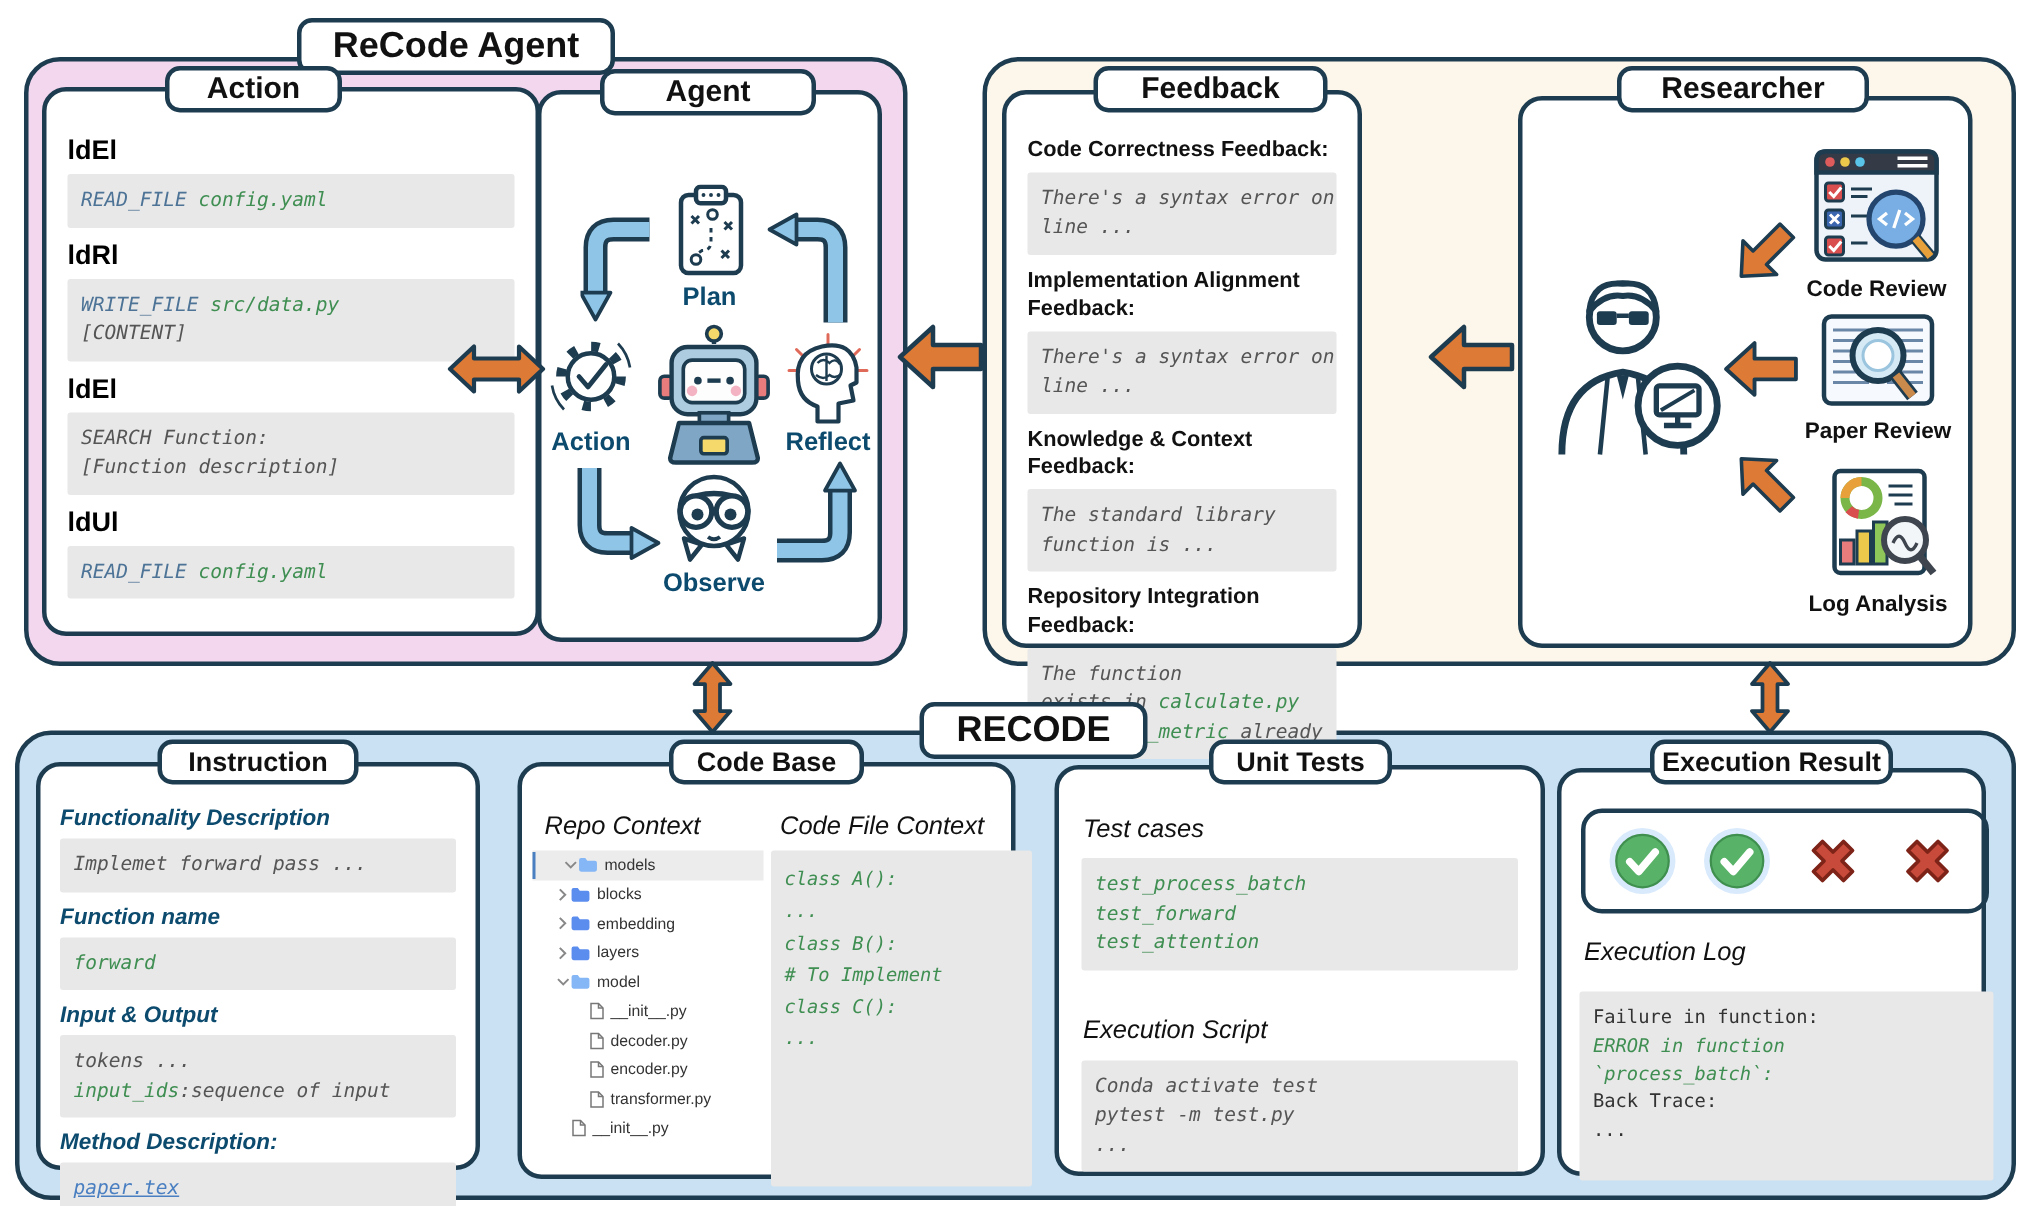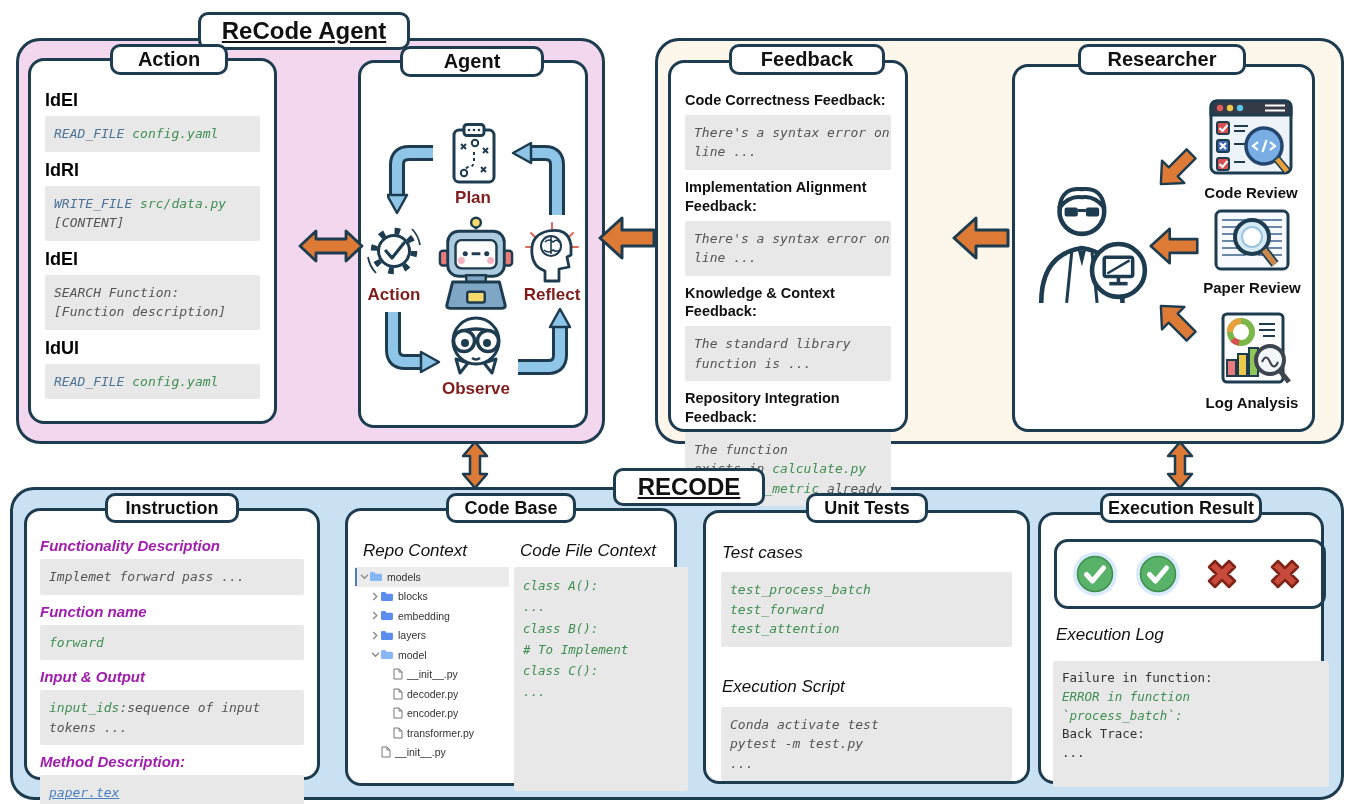--- a/index.html
+++ b/index.html
@@ -5,32 +5,32 @@
   html,body{margin:0;padding:0;background:#fff;}
   #canvas{position:relative;width:1348px;height:804px;background:#ffffff;font-family:"Liberation Sans",sans-serif;overflow:hidden;}
 
   
   .panel{position:absolute;border:3.5px solid #1e3c50;border-radius:24px;z-index:1;}
   #panel-agent{left:16px;top:38px;width:583px;height:400px;background:#f2d7ef;}
   #panel-research{left:655px;top:38px;width:683px;height:400px;background:#fcf7ea;}
   #panel-recode{left:10px;top:487px;width:1328px;height:307px;background:#c9e1f3;}
 
   .wbox{position:absolute;background:#ffffff;border:3px solid #1e3c50;border-radius:16px;z-index:2;box-sizing:border-box;}
-  #box-action{left:28px;top:58px;width:249px;height:366px;padding:26px 13px 6px;}
+  #box-action{left:28px;top:58px;width:332px;height:366px;padding:26px 13px 6px;}
   #box-agent{left:358px;top:60px;width:230px;height:368px;}
   #box-feedback{left:668px;top:60px;width:240px;height:372px;padding:24px 13px 6px;}
   #box-researcher{left:1012px;top:64px;width:303px;height:368px;}
   #box-instruction{left:24px;top:508px;width:296px;height:272px;padding:22px 12px 6px;}
   #box-codebase{left:345px;top:508px;width:332px;height:278px;}
   #box-unittests{left:703px;top:510px;width:327px;height:274px;padding:26px 14px 6px;}
   #box-execresult{left:1038px;top:512px;width:286px;height:272px;}
 
   
   .tab{position:absolute;background:#fff;border:3.5px solid #1e3c50;border-radius:10px;display:flex;align-items:center;justify-content:center;font-weight:bold;font-size:20px;color:#111;z-index:6;box-sizing:border-box;}
-  .tab.big{font-size:24px;text-decoration:underline;}
+  .tab.big{font-size:24px;}
   #tab-recode-agent{left:198px;top:12px;width:212px;height:38px;}
   #tab-action{left:110px;top:44px;width:118px;height:31px;}
   #tab-agent{left:400px;top:46px;width:144px;height:31px;}
   #tab-feedback{left:729px;top:44px;width:156px;height:31px;}
   #tab-researcher{left:1078px;top:44px;width:168px;height:31px;}
   #tab-recode{left:613px;top:468px;width:152px;height:38px;}
   #tab-instruction{left:105px;top:493px;width:134px;height:30px;font-size:18px;}
   #tab-codebase{left:446px;top:493px;width:130px;height:30px;font-size:18px;}
   #tab-unittests{left:806px;top:493px;width:122px;height:30px;font-size:18px;}
   #tab-execresult{left:1100px;top:493px;width:162px;height:30px;font-size:18px;}
@@ -40,23 +40,23 @@
   .cl{white-space:pre;}
   .seg-kw{color:#4d7396;}
   .seg-grn{color:#3f8e52;}
   .seg-pln{color:#555;}
   .seg-drk{color:#333;font-style:normal;}
   .seg-lnk{color:#4a7fc1;text-decoration:underline;}
 
   .ac-head{font-weight:bold;font-size:18px;margin:3px 1px 5px;}
   .ac-head .cl{display:inline;}
   .fb-head{font-weight:bold;font-size:14.5px;color:#111;margin:4px 1px 5px;line-height:1.3;}
-  .in-head{font-weight:bold;font-style:italic;font-size:15px;color:#a21caf;margin:4px 1px 5px;}
+  .in-head{font-weight:bold;font-style:italic;font-size:15px;color:#0c4a6e;margin:4px 1px 5px;}
   .sec-head{font-style:italic;font-size:17px;color:#111;margin:0;}
-  .node-label{position:absolute;font-weight:bold;font-size:17px;color:#7f1d1d;text-align:center;}
+  .node-label{position:absolute;font-weight:bold;font-size:17px;color:#0c4a6e;text-align:center;}
   .tool-label{position:absolute;font-weight:bold;font-size:15px;color:#111;text-align:center;}
 
   
   .icon{position:absolute;}
 
   
 
   
   .arrow{position:absolute;z-index:4;}
 
@@ -325,35 +325,35 @@
     <div class="in-head">Functionality Description</div>
     <div class="code">
         <div class="cl"><span class="seg-pln">Implemet forward pass ...</span></div>
       </div>
     <div class="in-head">Function name</div>
     <div class="code">
         <div class="cl"><span class="seg-grn">forward</span></div>
       </div>
     <div class="in-head">Input &amp; Output</div>
     <div class="code">
+        <div class="cl"><span class="seg-pln">tokens ...</span></div>
         <div class="cl"><span class="seg-grn">input_ids</span><span class="seg-pln">:sequence of input</span></div>
-        <div class="cl"><span class="seg-pln">tokens ...</span></div>
       </div>
     <div class="in-head">Method Description:</div>
     <div class="code">
         <div class="cl"><span class="seg-lnk">paper.tex</span></div>
       </div>
   </div>
 
   <div class="wbox" id="box-codebase">
     <div class="sec-head" style="position:absolute;left:15px;top:30px">Repo Context</div>
     <div class="sec-head" style="position:absolute;left:172px;top:30px">Code File Context</div>
 
     <div id="tree">
-      <div class="trow sel" style="padding-left:4px">
+      <div class="trow sel" style="padding-left:20px">
         <span class="chev">
             <svg width="9" height="7" viewBox="0 0 10 8">
               <path d="M1,2 l4,4 l4,-4" fill="none" stroke="#888" stroke-width="1.5"></path>
             </svg>
           </span>
         <span class="ticon">
             <svg width="14" height="11" viewBox="0 0 14 12">
               <path d="M0.5,2.5 Q0.5,1 2,1 L5,1 L6.5,3 L12,3 Q13.5,3 13.5,4.5 L13.5,9.5 Q13.5,11 12,11 L2,11 Q0.5,11 0.5,9.5 Z" fill="#85b6f5"></path>
             </svg>
           </span>

